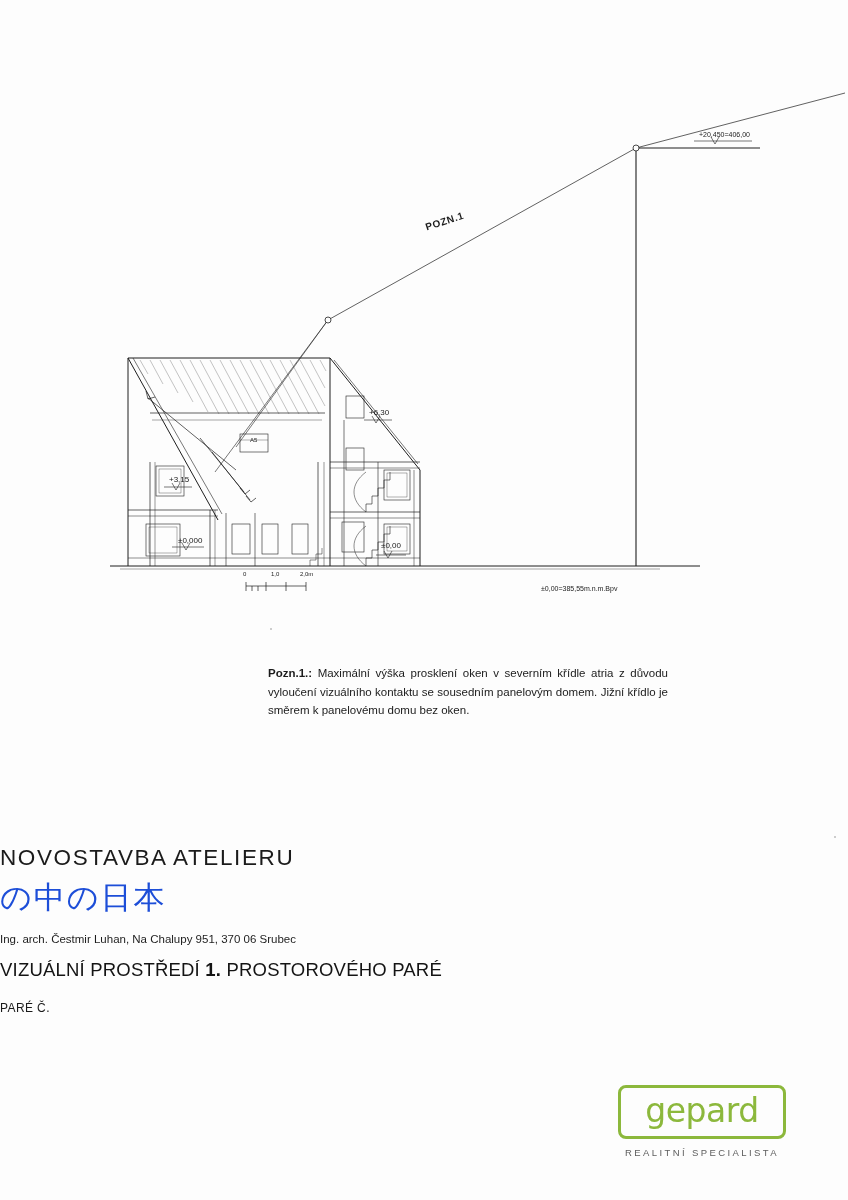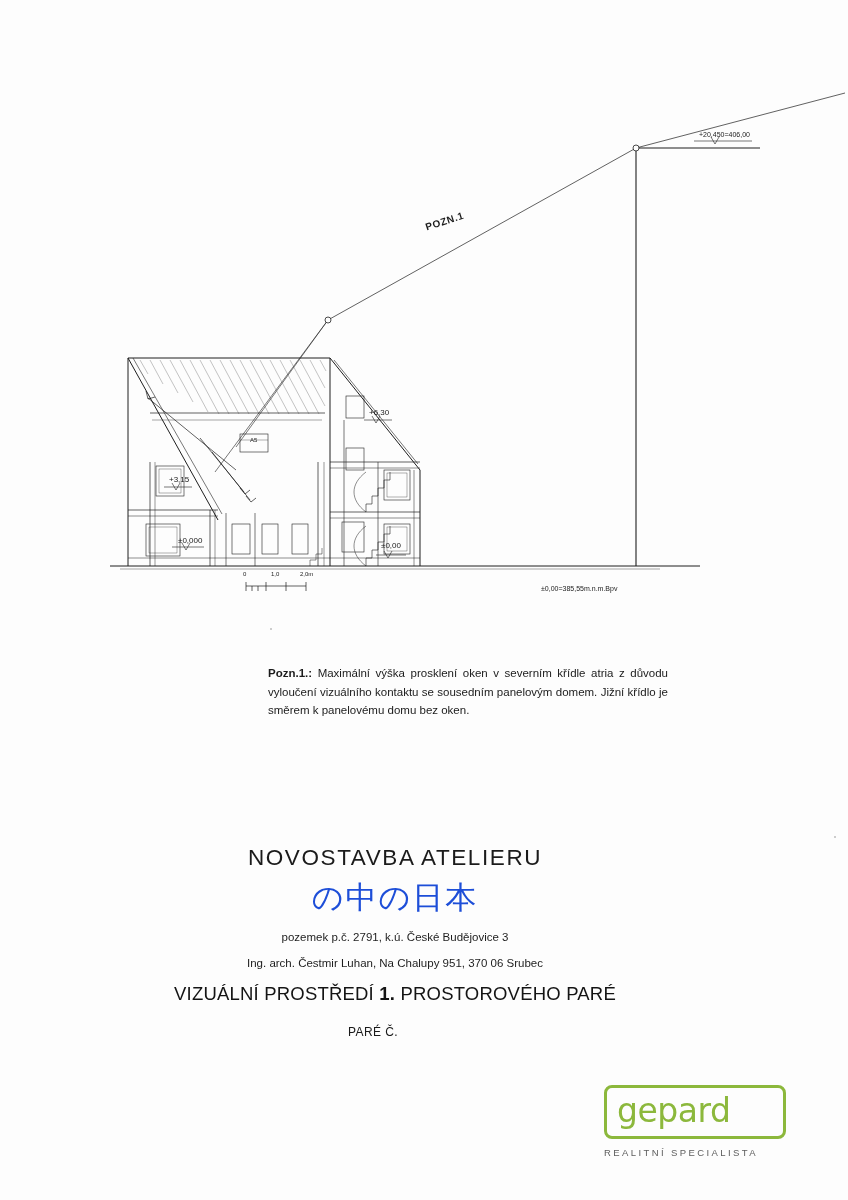--- a/index.html
+++ b/index.html
@@ -71,21 +71,21 @@
   #note-block b {
     font-weight: bold;
   }
 
   
   #title-block {
     position: absolute;
     left: 0;
     top: 845px;
     width: 790px;
-    text-align: center;
+    text-align: left;
     padding-right: 58px;
   }
   #project-title {
     font-size: 22.5px;
     letter-spacing: 1.6px;
     color: #1b1b1b;
     font-weight: normal;
   }
   #project-title-jp {
     font-size: 31px;
@@ -120,21 +120,22 @@
     margin-top: 20px;
     padding-right: 44px;
     letter-spacing: 0.4px;
   }
 
   
   #logo-block {
     position: absolute;
     right: 62px;
     bottom: 42px;
-    width: 182px;
+    width: 168px;
+    text-align: center;
   }
   #logo-box {
     border: 3px solid #8cb83c;
     border-radius: 8px;
     padding: 6px 10px 9px 10px;
     box-sizing: border-box;
   }
   #logo-word {
     font-size: 33px;
     color: #8cb83c;
@@ -324,21 +325,20 @@
   </div>
 
   <div id="note-block">
     <b>Pozn.1.:</b><span> Maximální výška prosklení oken v severním křídle atria z důvodu vyloučení vizuálního kontaktu se sousedním panelovým domem. Jižní křídlo je směrem k panelovému domu bez oken.</span>
   </div>
 
   <div id="title-block">
     <div id="project-title">NOVOSTAVBA  ATELIERU</div>
     <div id="project-title-jp">の中の日本</div>
 
-    <div class="meta-line" id="meta-parcel">pozemek p.č. 2791, k.ú. České Budějovice 3</div>
     <div class="meta-line">Ing. arch. Čestmir Luhan, Na Chalupy 951, 370 06 Srubec</div>
 
     <div id="drawing-name">
       <span>VIZUÁLNÍ PROSTŘEDÍ </span><span class="num">1.</span><span> PROSTOROVÉHO PARÉ</span>
     </div>
 
     <div id="pare-line">PARÉ Č.</div>
   </div>
 
   <div id="logo-block">

